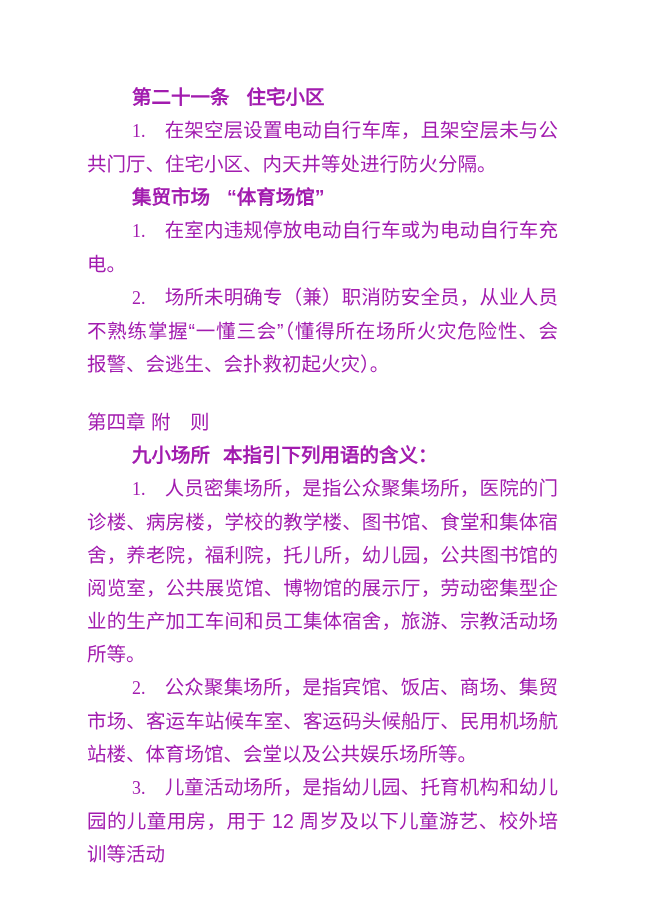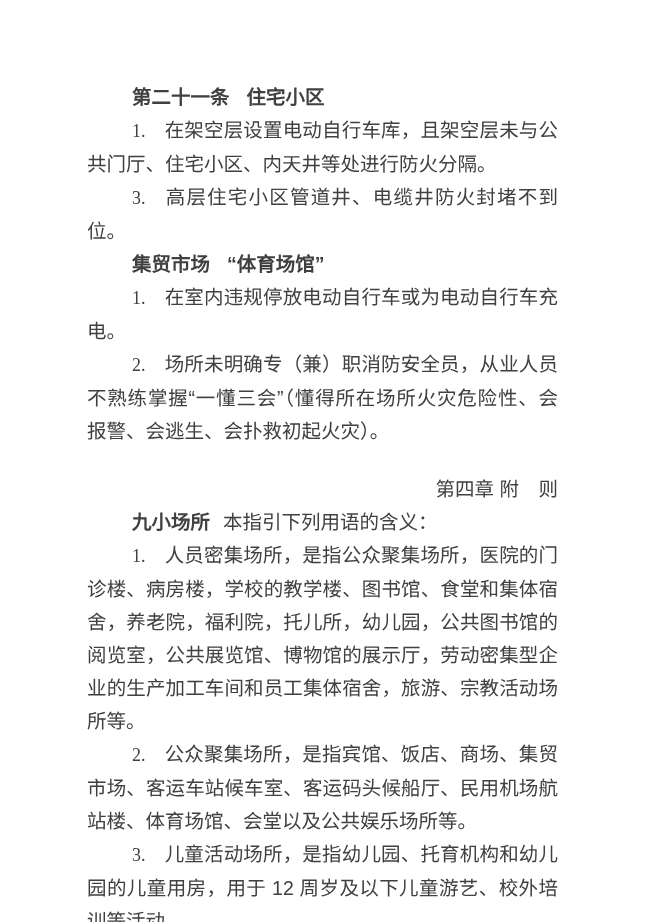--- a/index.html
+++ b/index.html
@@ -6,21 +6,21 @@
     margin: 0;
     padding: 0;
     background: #ffffff;
   }
   .page {
     position: relative;
     width: 651px;
     height: 922px;
     box-sizing: border-box;
     background: #ffffff;
-    color: #404040;
+    color: #a21caf;
     padding: 81px 93px 0 87px;
     font-family: "Liberation Sans", "DejaVu Sans", sans-serif;
     font-size: 19.5px;
     line-height: 33px;
     overflow: hidden;
   }
   .para {
     margin: 0;
     text-align: justify;
   }
@@ -31,53 +31,50 @@
     font-weight: bold;
   }
   .article-number {
     font-weight: bold;
   }
   .article-title {
     font-weight: bold;
     padding-left: 17px;
   }
   .article-lead {
-    font-weight: normal;
+    font-weight: bold;
     padding-left: 13px;
   }
   .item-number {
     font-family: "Liberation Serif", "DejaVu Serif", serif;
     font-size: 0.92em;
     padding-right: 19px;
   }
   .chapter-heading {
     margin: 0;
     margin-top: 25px;
-    text-align: right;
+    text-align: left;
     font-weight: normal;
     text-indent: 0;
   }
 </style>
 </head>
 <body>
 
 <div class="page">
 
   <p class="para indent article-heading">
     <span class="article-number">第二十一条</span><span class="article-title">住宅小区</span>
   </p>
 
   <p class="para indent">
     <span class="item-number">1.</span><span>在架空层设置电动自行车库，且架空层未与公共门厅、住宅小区、内天井等处进行防火分隔。</span>
   </p>
 
 
-  <p class="para indent">
-    <span class="item-number">3.</span><span>高层住宅小区管道井、电缆井防火封堵不到位。</span>
-  </p>
 
   <p class="para indent article-heading">
     <span class="article-number">集贸市场</span><span class="article-title">“体育场馆”</span>
   </p>
 
   <p class="para indent">
     <span class="item-number">1.</span><span>在室内违规停放电动自行车或为电动自行车充电。</span>
   </p>
 
   <p class="para indent">

